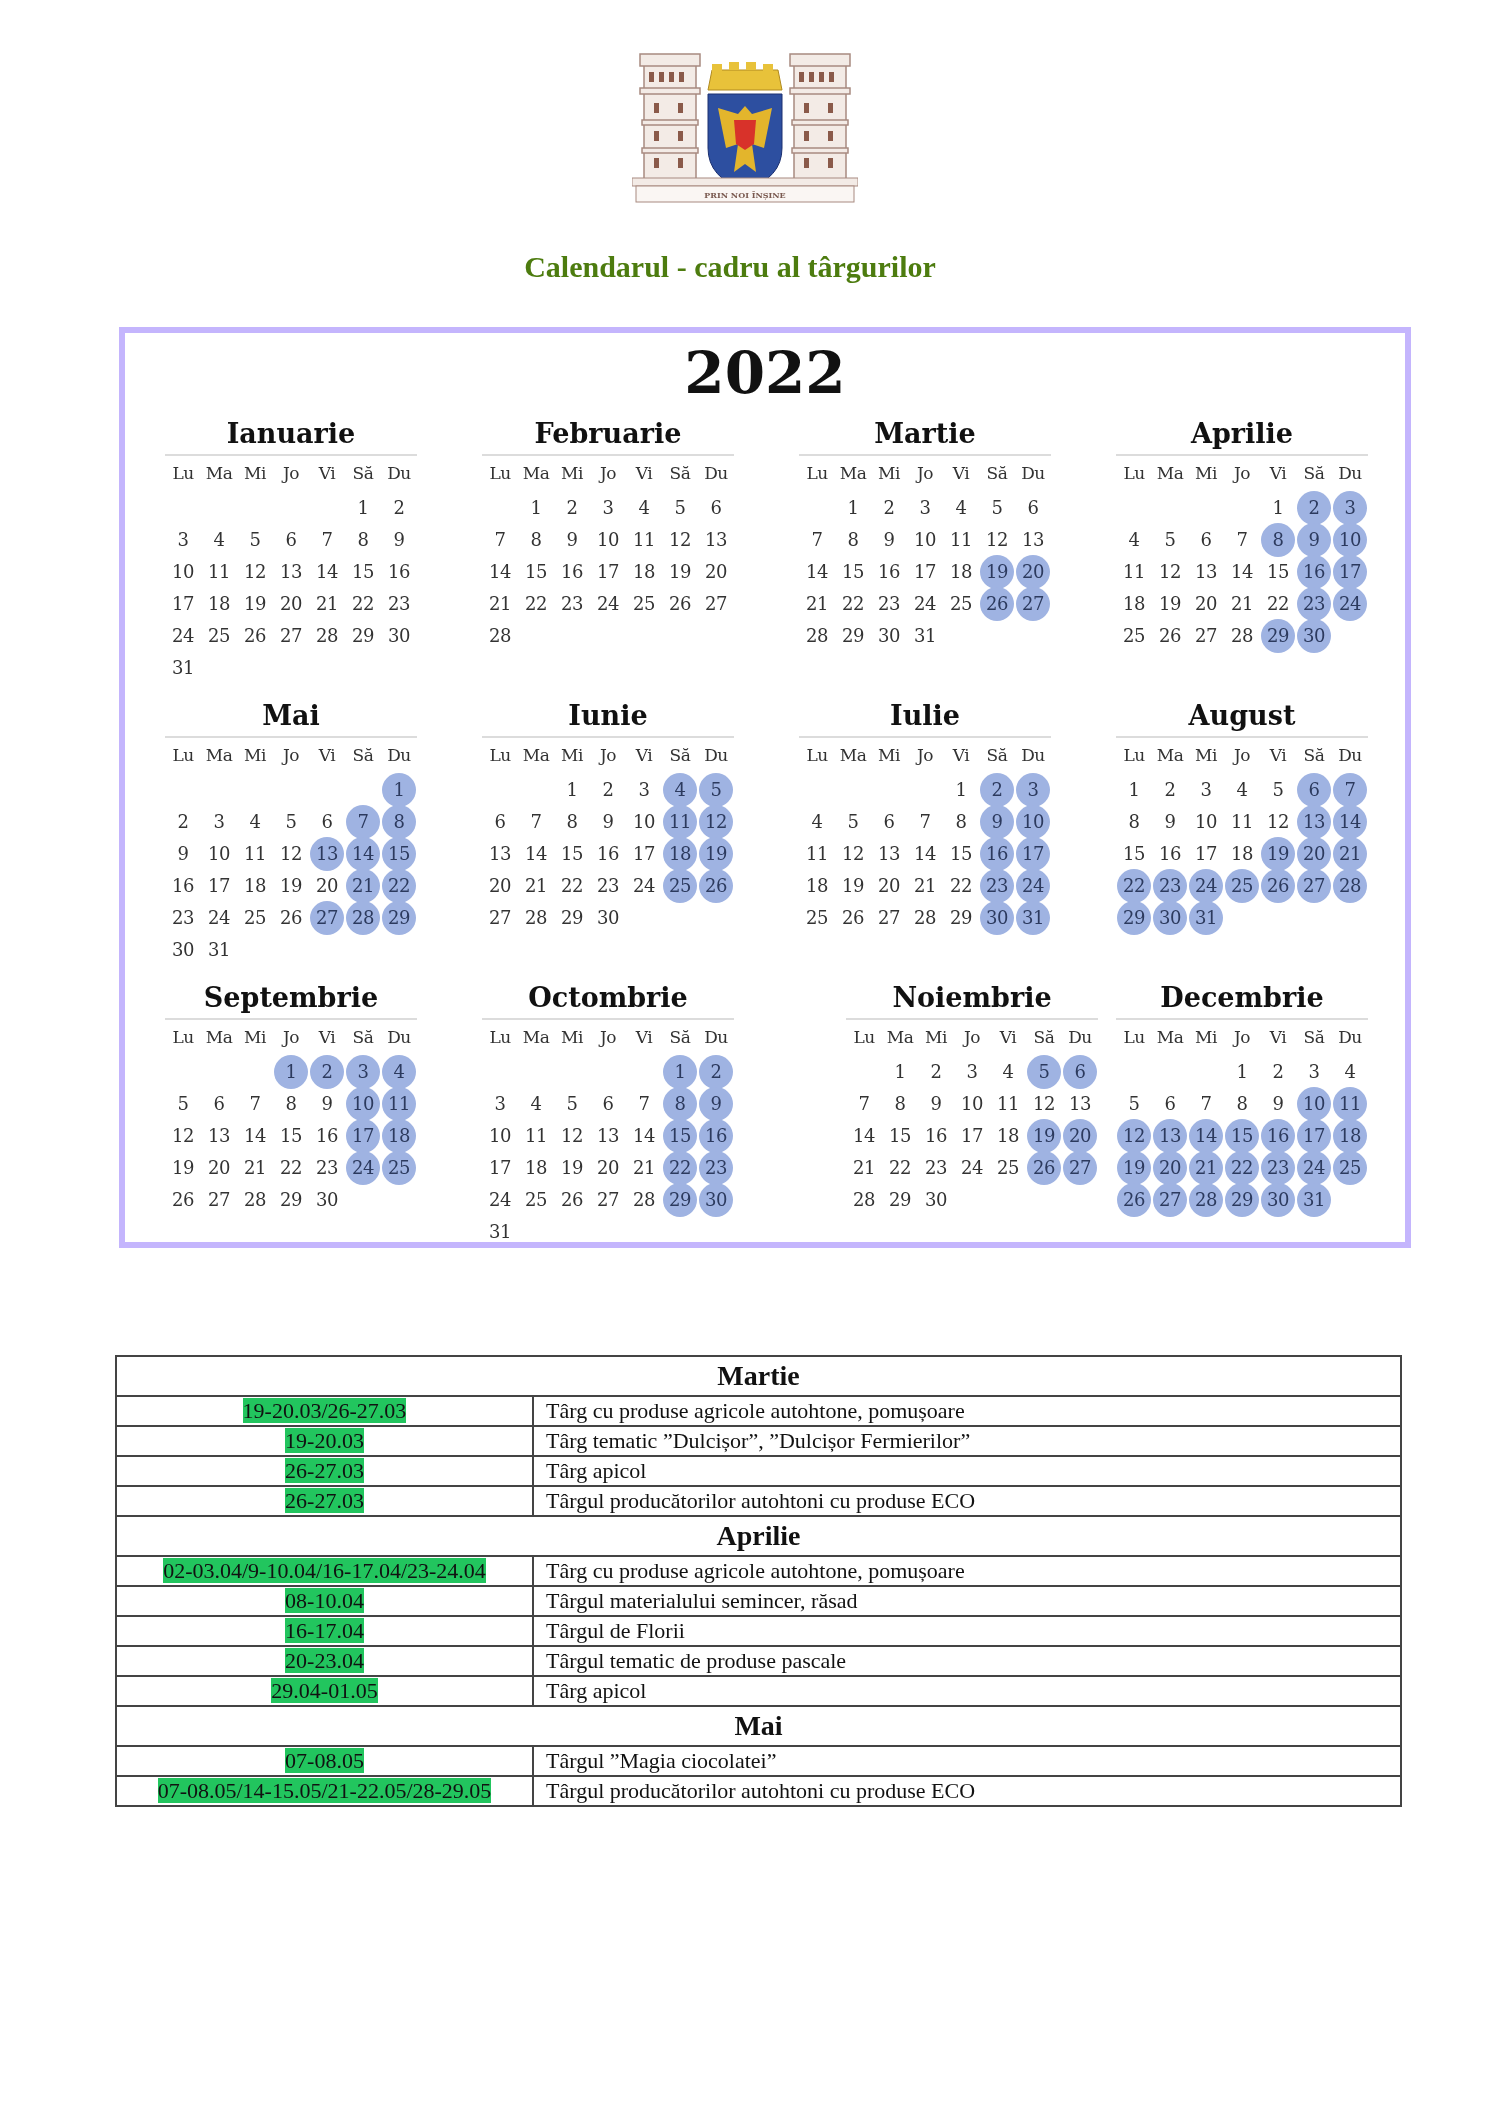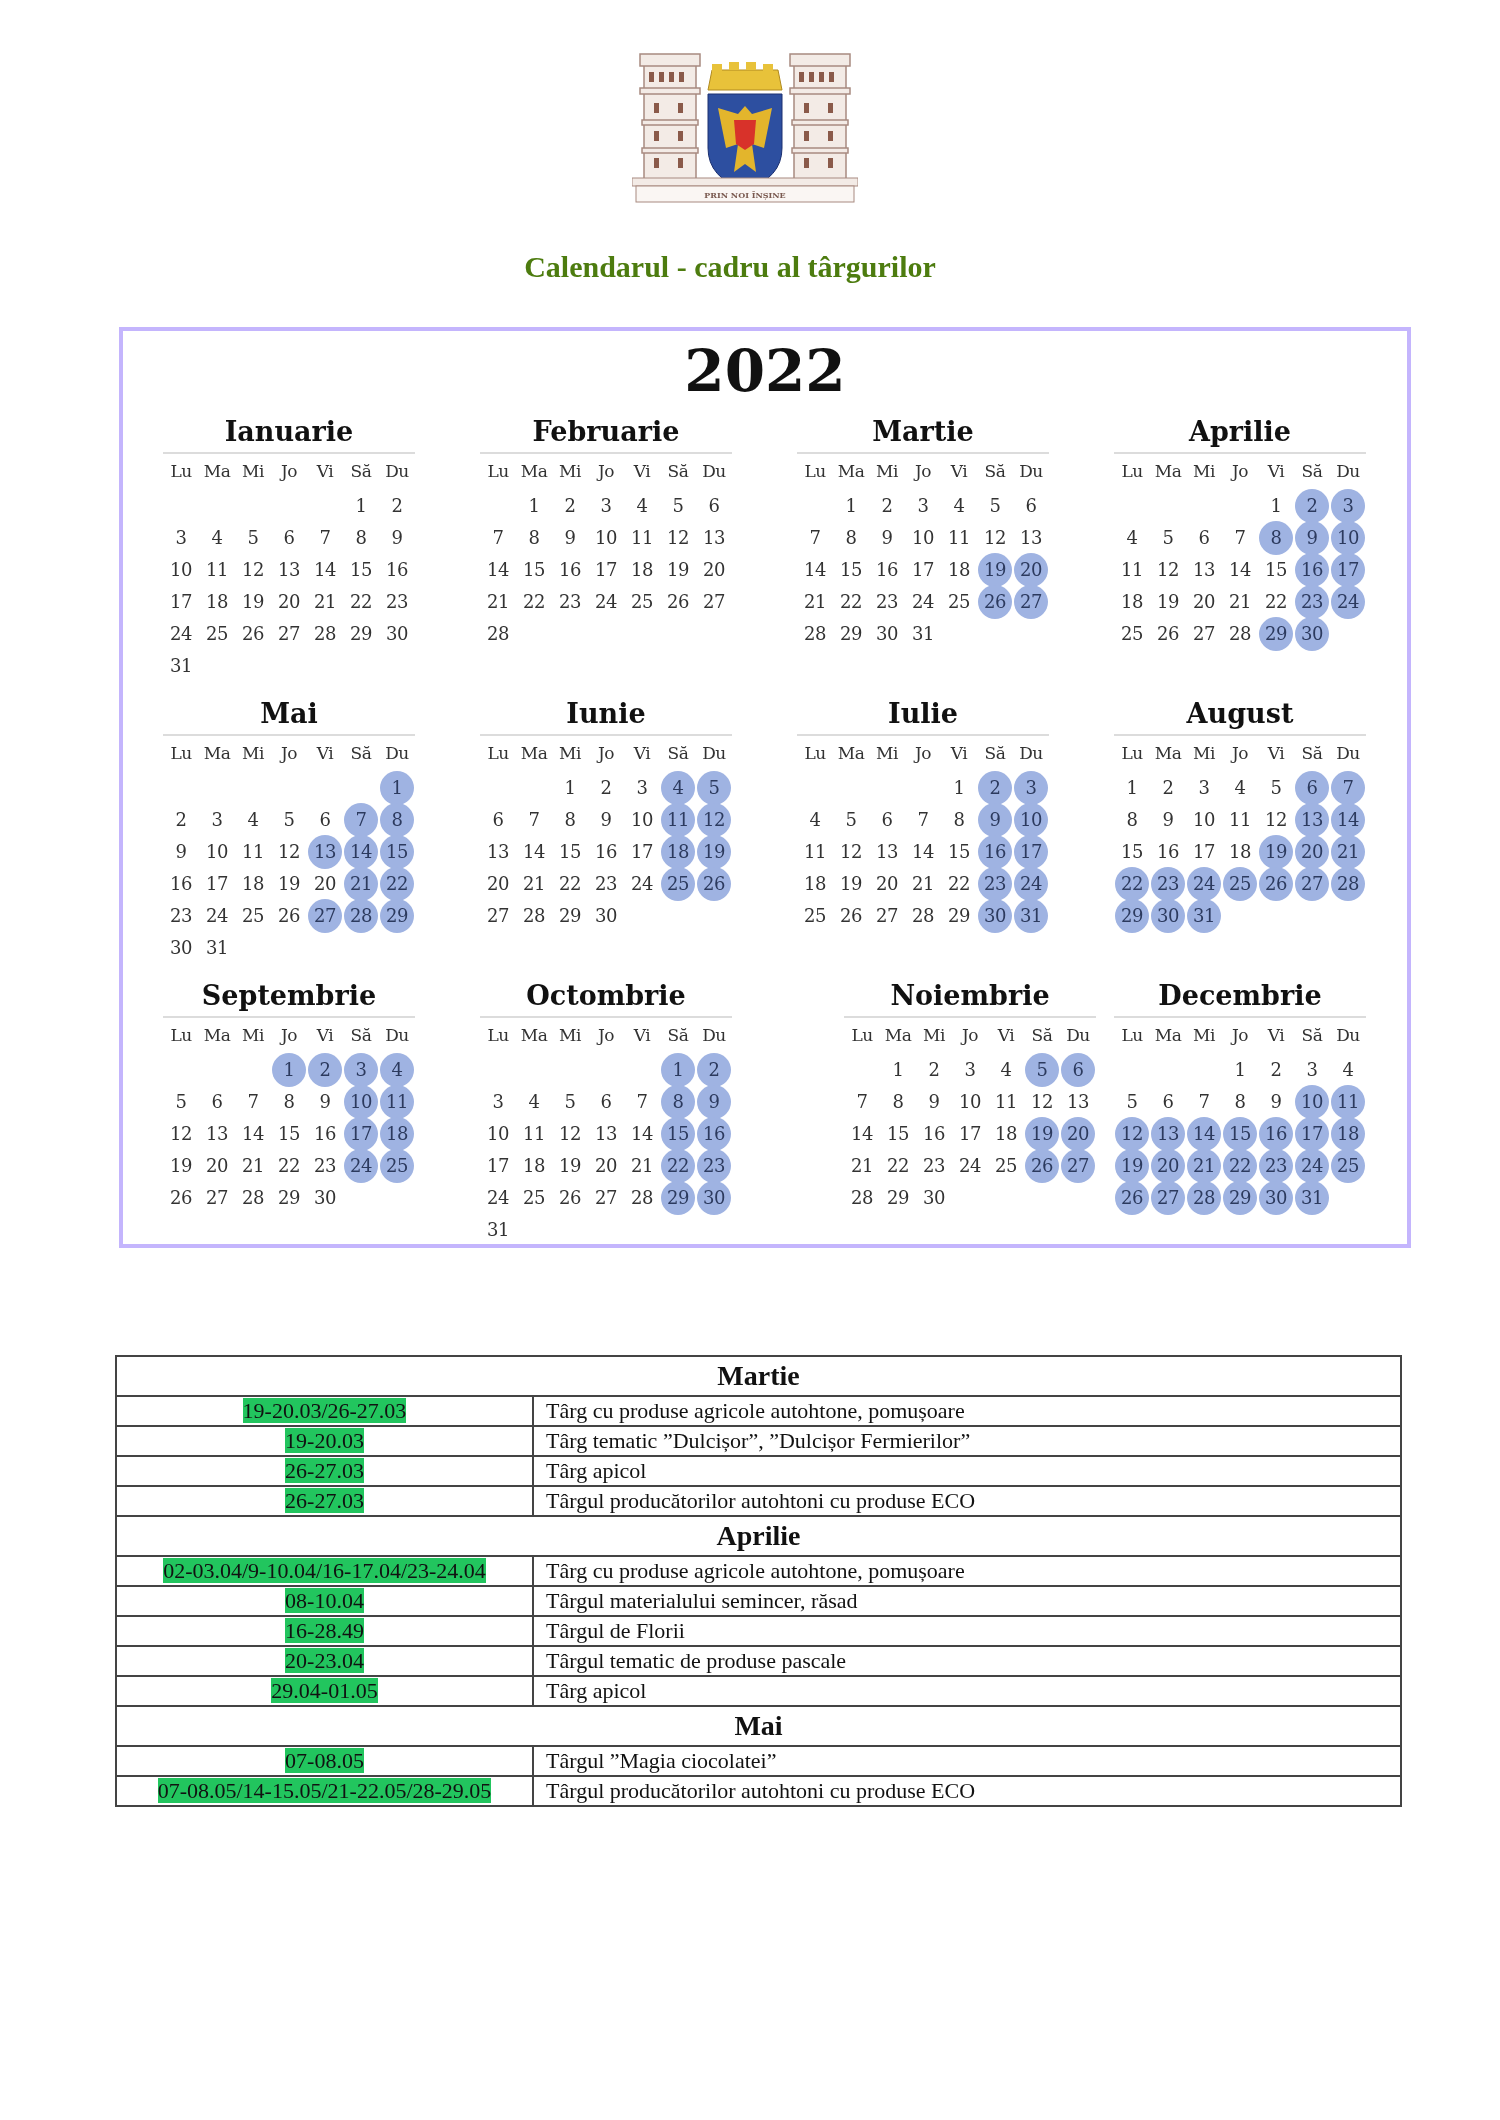--- a/index.html
+++ b/index.html
@@ -1,19 +1,19 @@
 <!DOCTYPE html>
 <html><head>
 <meta charset="utf-8">
 <style>
   html, body { margin:0; padding:0; background:#ffffff; }
   body { width:1500px; height:2120px; position:relative; overflow:hidden; font-family:"DejaVu Serif", serif; color:#222; }
   .logo { position:absolute; left:632px; top:48px; width:226px; height:160px;font-weight:bold; }
   .doc-title { position:absolute; left:0; width:1460px; top:250px; text-align:center; font-family:"Liberation Serif", serif; font-weight:bold; font-size:30px; color:#4d7c0f; }
-  .cal-box { position:absolute; left:119px; top:327px; width:1292px; height:921px; border:4px solid #c4b5fd; box-sizing:border-box; }
+  .cal-box { position:absolute; left:119px; top:327px; width:1292px; height:921px; border:6px solid #c4b5fd; box-sizing:border-box; }
   .year { position:absolute; left:0; width:100%; top:6px; text-align:center; font-family:"DejaVu Serif", serif; font-weight:bold; font-size:58px; color:#111; }
   .month { position:absolute; width:252px; }
   .month-name { text-align:center; font-weight:bold; font-size:27px; color:#111; height:36px; line-height:36px; }
   .month-rule { height:2px; background:#dcdcdc; margin:2px 0 4px 0; }
   .grid { display:grid; grid-template-columns:repeat(7, 36px); grid-auto-rows:32px; }
   .dh { font-size:17px; color:#333; text-align:center; line-height:26px; height:26px; letter-spacing:-0.5px; }
   .day { font-size:18px; color:#333; text-align:center; line-height:32px; position:relative; letter-spacing:-0.5px; }
   .day.hl::before { content:""; position:absolute; left:50%; top:50%; width:34px; height:34px; margin-left:-17px; margin-top:-17px; border-radius:50%; background:#9fb3e2; z-index:0; }
   .day span { position:relative; z-index:1; }
   .day.hl span { color:#2c3a5e; }
@@ -678,21 +678,21 @@
       </tr>
       <tr>
         <td class="date"><span class="hlt">02-03.04/9-10.04/16-17.04/23-24.04</span></td>
         <td class="desc">Târg cu produse agricole autohtone, pomușoare</td>
       </tr>
       <tr>
         <td class="date"><span class="hlt">08-10.04</span></td>
         <td class="desc">Târgul materialului semincer, răsad</td>
       </tr>
       <tr>
-        <td class="date"><span class="hlt">16-28.49</span></td>
+        <td class="date"><span class="hlt">16-17.04</span></td>
         <td class="desc">Târgul de Florii</td>
       </tr>
       <tr>
         <td class="date"><span class="hlt">20-23.04</span></td>
         <td class="desc">Târgul tematic de produse pascale</td>
       </tr>
       <tr>
         <td class="date"><span class="hlt">29.04-01.05</span></td>
         <td class="desc">Târg apicol</td>
       </tr>

